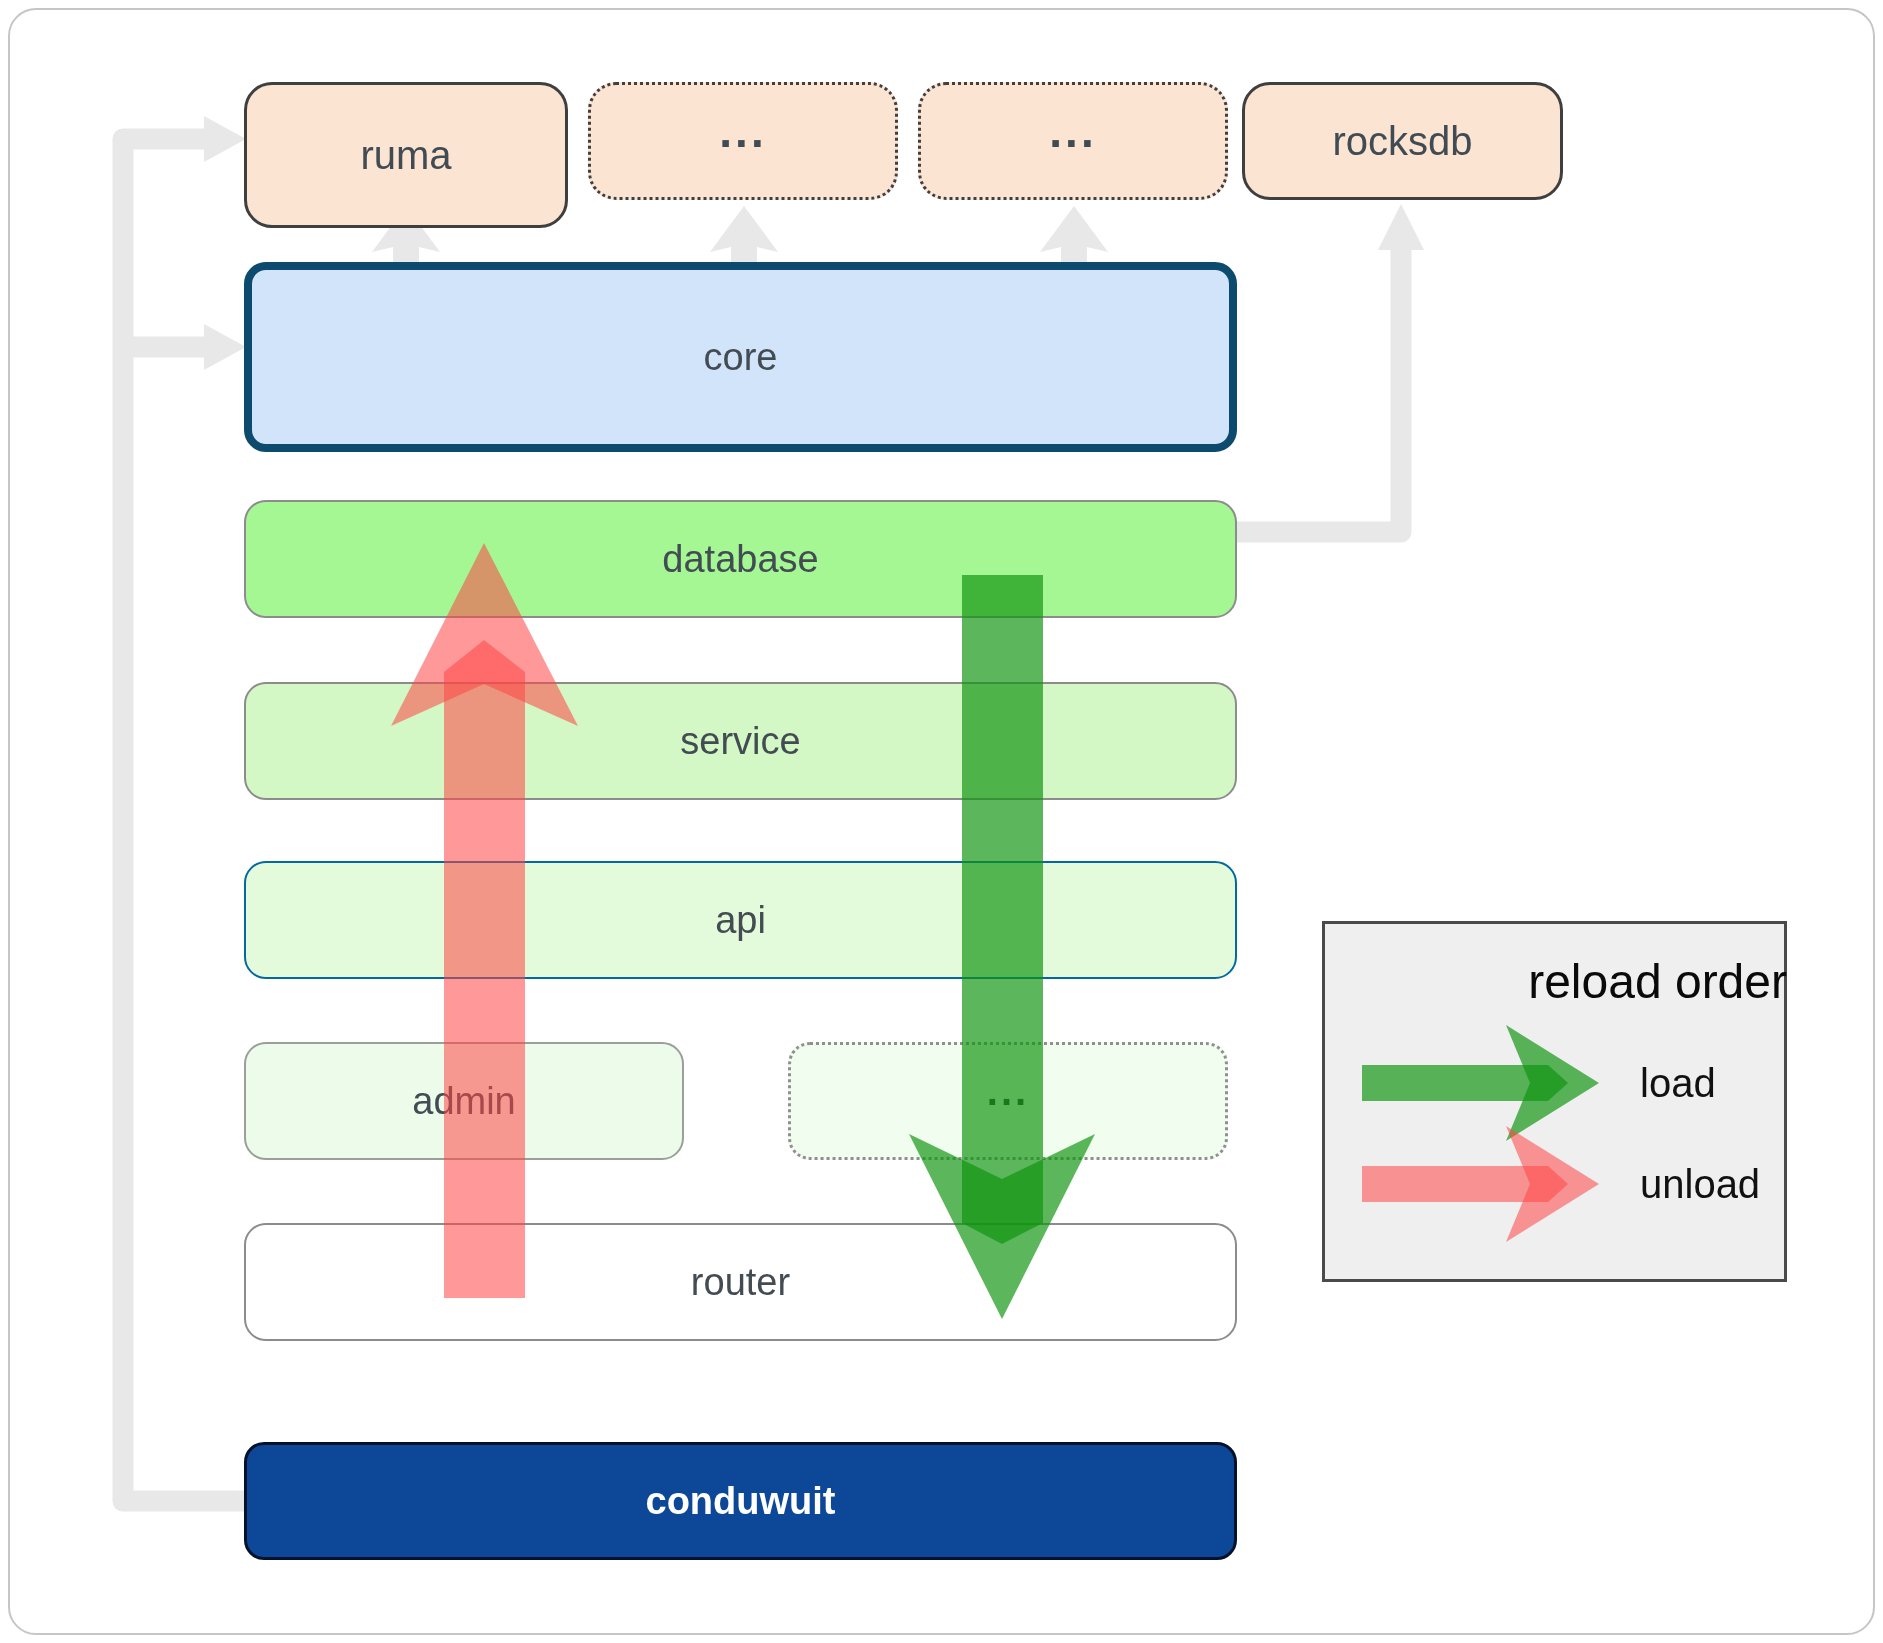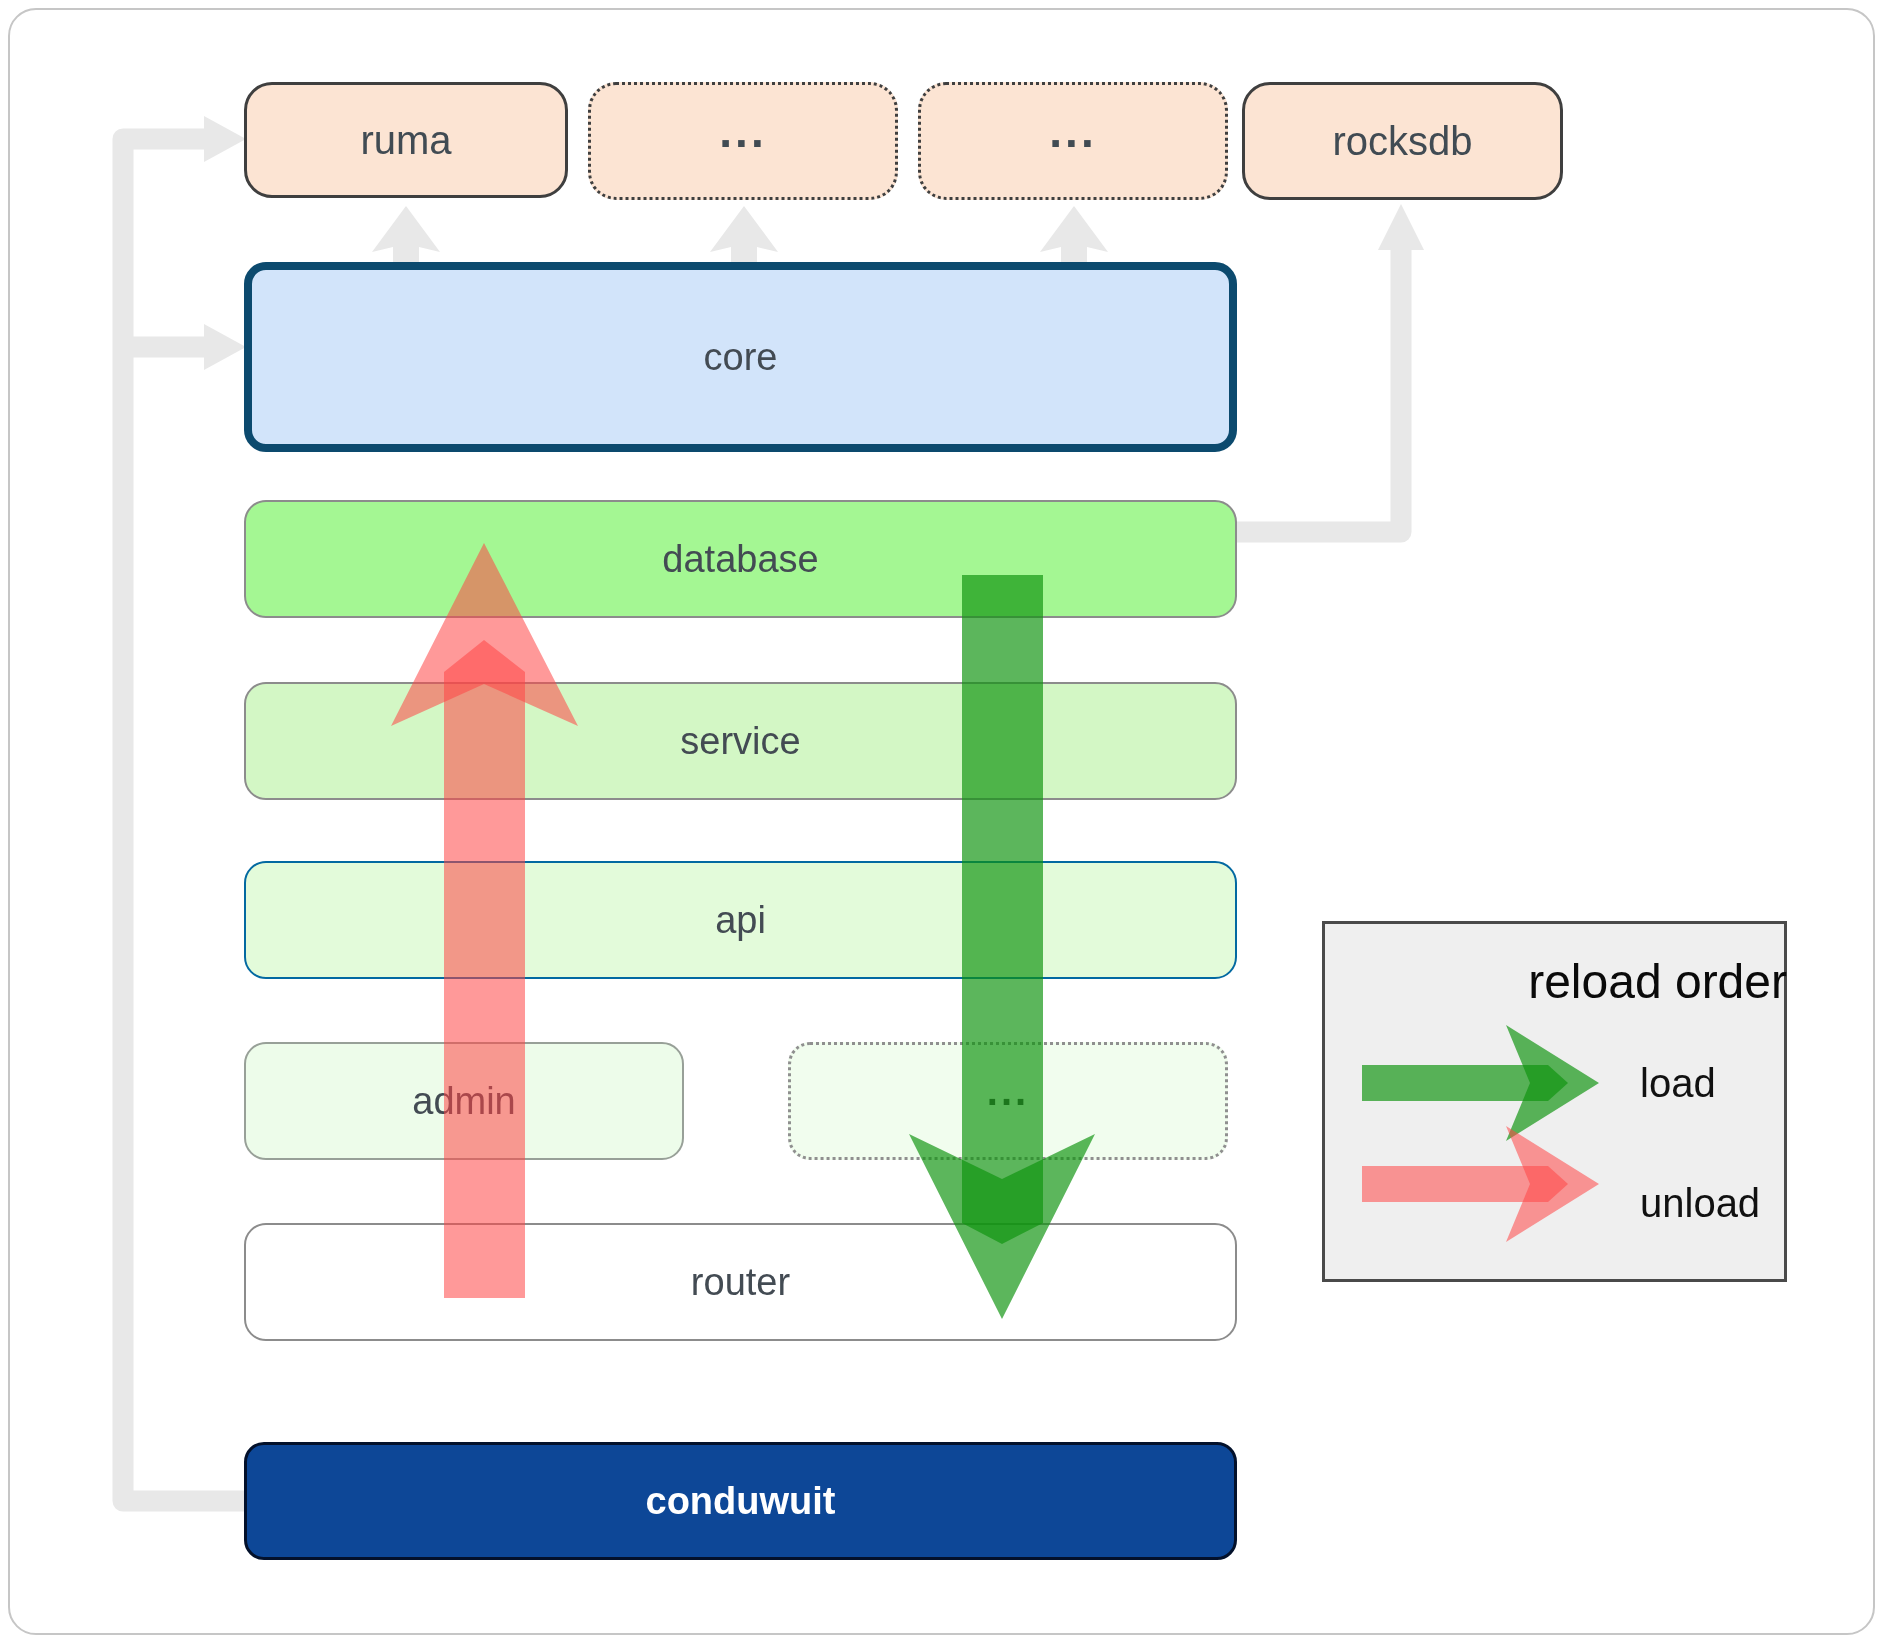--- a/index.html
+++ b/index.html
@@ -13,21 +13,21 @@
   }
   svg.layer{position:absolute;left:0;top:0;width:1883px;height:1643px;pointer-events:none;}
   .box{
     position:absolute;display:flex;align-items:center;justify-content:center;
     font-size:38px;color:var(--label-text);box-sizing:border-box;
   }
   .r28{border-radius:28px;} .r22{border-radius:22px;}
   .top-box{border:3px solid #3f3f3f;background:var(--peach-fill);font-size:40px;color:#414b53;}
   .top-box.dotted{border-style:dotted;border-width:3px;}
   .dots{font-weight:900;font-size:46px;letter-spacing:3px;transform:translateY(-10px);}
-  .box-ruma{left:244px;top:82px;width:324px;height:116px;align-items:center;}
+  .box-ruma{left:244px;top:82px;width:324px;height:146px;align-items:center;}
   .box-e1{left:588px;top:82px;width:310px;height:118px;}
   .box-e2{left:918px;top:82px;width:310px;height:118px;}
   .box-rocksdb{left:1242px;top:82px;width:321px;height:118px;}
   .box-core{left:244px;top:262px;width:993px;height:190px;background:var(--core-fill);border:8px solid #0c4a6e;}
   .box-database{left:244px;top:500px;width:993px;height:118px;background:var(--database-fill);border:2px solid #8c8c8c;}
   .box-service{left:244px;top:682px;width:993px;height:118px;background:var(--service-fill);border:2px solid #8c8c8c;}
   .box-api{left:244px;top:861px;width:993px;height:118px;background:var(--api-fill);border:2px solid #0369a1;}
   .box-admin{left:244px;top:1042px;width:440px;height:118px;background:var(--admin-fill);border:2px solid #98a098;}
   .box-e3{left:788px;top:1042px;width:440px;height:118px;background:var(--ellipsis-bottom-fill);border:3px dotted #8f8f8f;color:#3a3a3a;}
   .box-e3 .inner-dots{font-size:40px;}
@@ -40,21 +40,21 @@
   }
   .legend-title{
     position:absolute;left:1322px;top:954px;width:465px;text-align:right;
     font-size:48px;color:#0a0a0a;
   }
   .legend-label{
     position:absolute;left:1640px;transform:translateY(-50%);
     font-size:40px;color:#111;
   }
   .legend-label.load{top:1083px;}
-  .legend-label.unload{top:1184px;margin-top:19px;}
+  .legend-label.unload{top:1184px;}
   .connector{fill:var(--connector);}
   .connector-stroke{stroke:var(--connector);stroke-width:21;fill:none;stroke-linejoin:round;stroke-linecap:butt;}
   .arrow-load{fill:var(--arrow-load);fill-opacity:0.68;}
   .arrow-unload{fill:var(--arrow-unload);fill-opacity:0.55;}
 </style>
 </head>
 <body>
 
 <div id="canvas">
 

